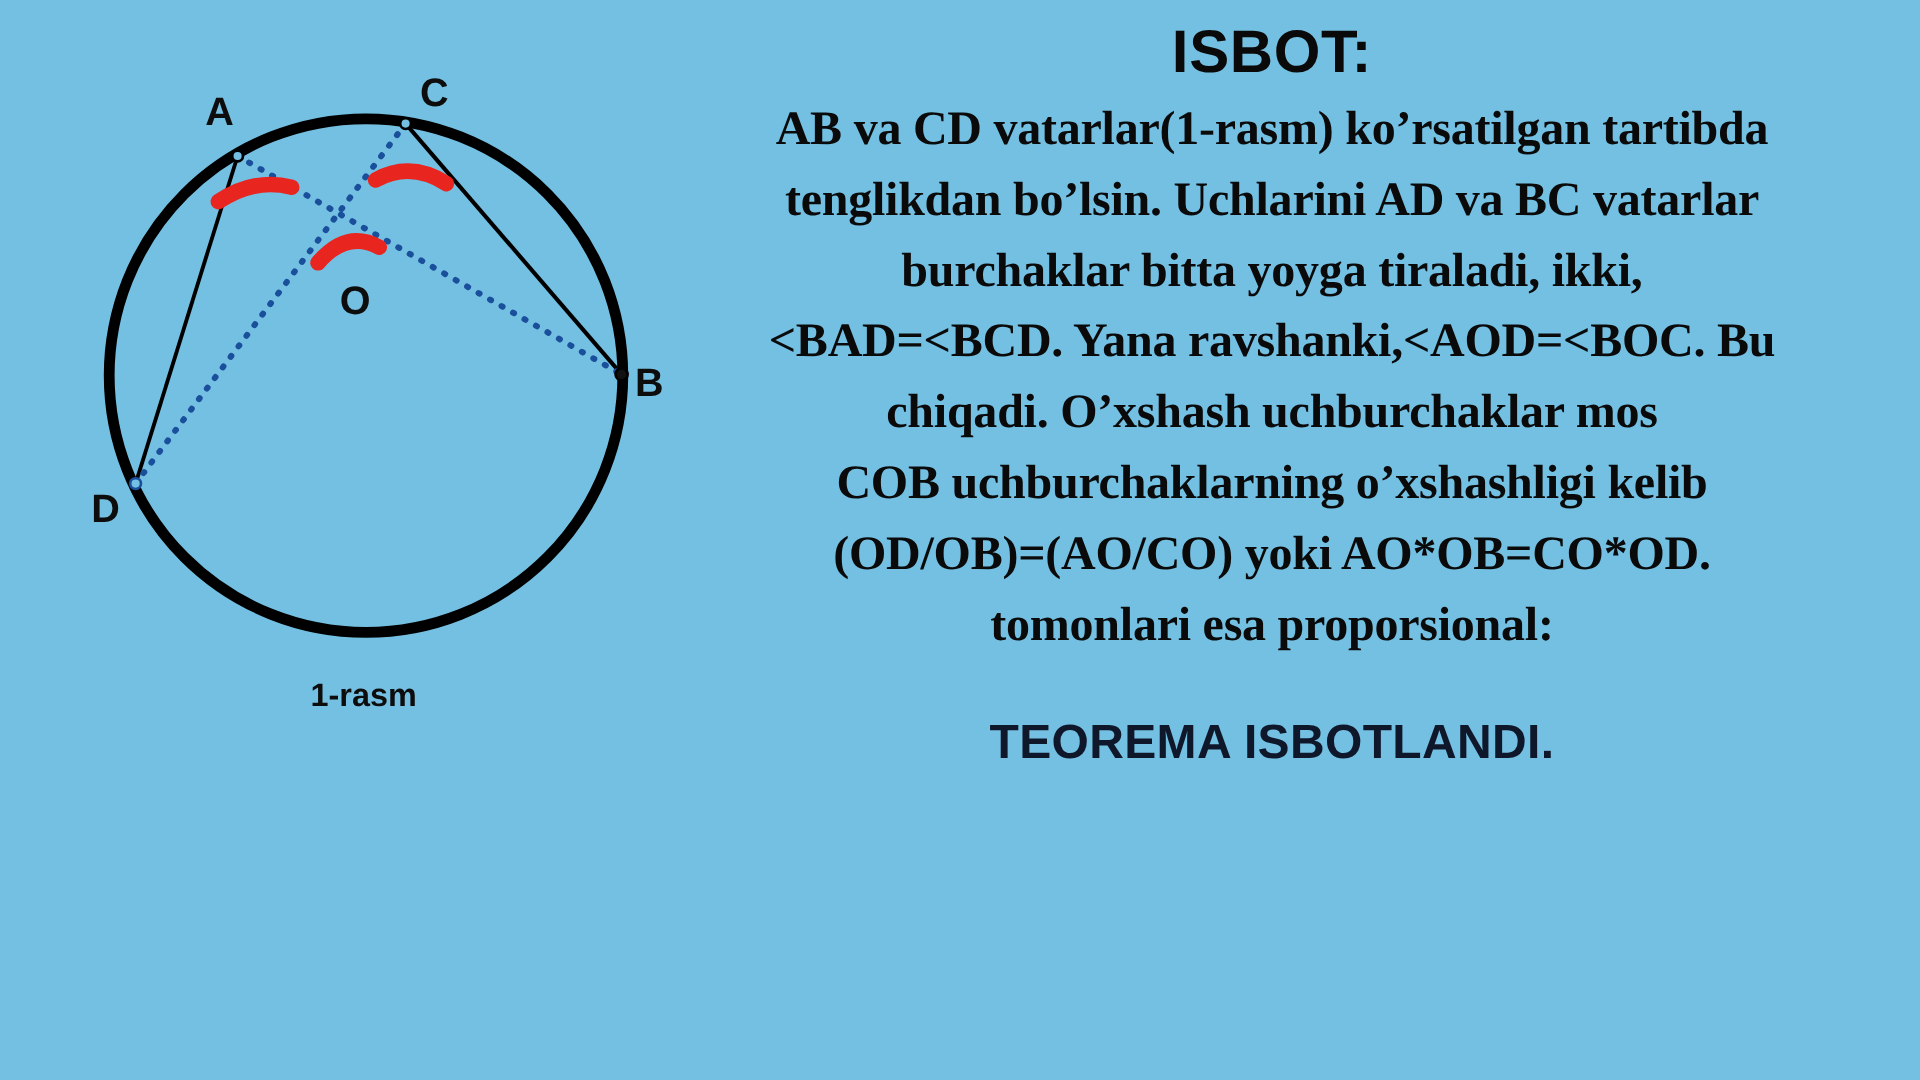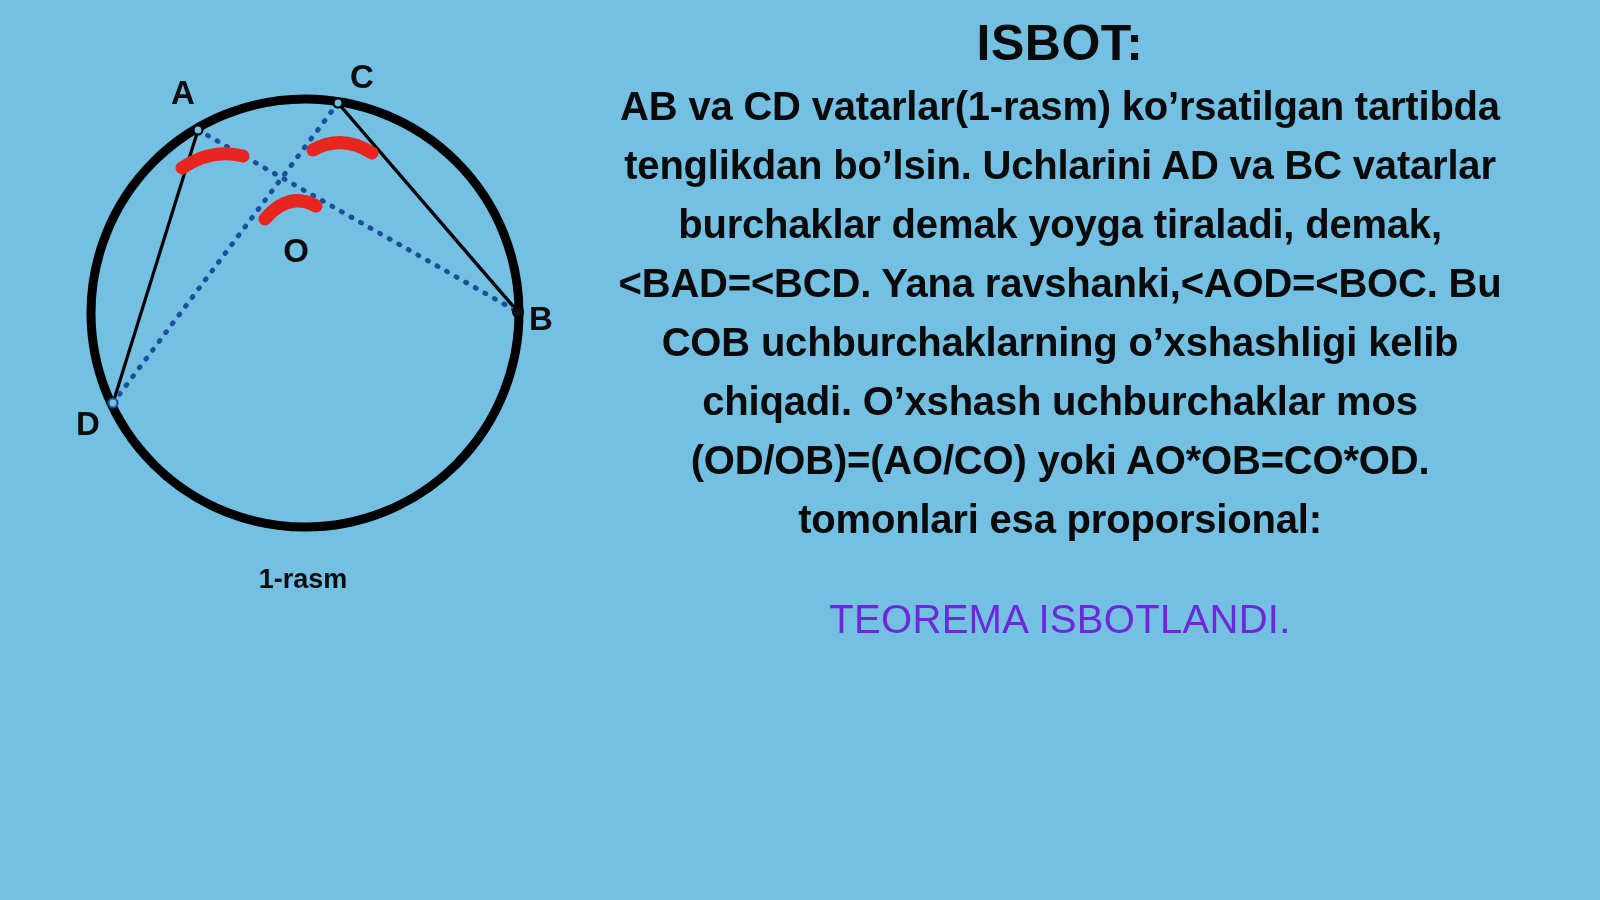--- a/index.html
+++ b/index.html
@@ -67,28 +67,29 @@
     text-align: center;
     margin-top: 4px;
   }
   .proof-line {
     font-size: 40px;
     font-weight: bold;
     color: #0a0a0a;
     line-height: 59px;
     white-space: nowrap;
     letter-spacing: -0.2px;
+    font-family: Liberation Serif, serif;
   }
   #proof-spacer {
     height: 48px;
   }
   #proof-conclusion {
     font-size: 40px;
-    font-weight: normal;
-    color: #6d28d9;
+    font-weight: bold;
+    color: #0f172a;
     text-align: right;
     letter-spacing: 0.3px;
   }
 </style>
 </head>
 <body>
 
 <div id="figure-panel">
   <svg id="figure-svg" width="560" height="900" viewBox="0 0 560 900">
 
@@ -118,24 +119,24 @@
     <text class="fig-caption" x="303" y="588" text-anchor="middle">1-rasm</text>
   </svg>
 </div>
 
 <div id="text-panel">
   <div id="proof-title">ISBOT:</div>
 
   <div id="proof-body">
     <div class="proof-line">AB va CD vatarlar(1-rasm) ko’rsatilgan tartibda</div>
     <div class="proof-line">tenglikdan bo’lsin. Uchlarini AD va BC vatarlar</div>
-    <div class="proof-line">burchaklar demak yoyga tiraladi, demak,</div>
+    <div class="proof-line">burchaklar bitta yoyga tiraladi, ikki,</div>
     <div class="proof-line">&lt;BAD=&lt;BCD. Yana ravshanki,&lt;AOD=&lt;BOC. Bu</div>
+    <div class="proof-line">chiqadi. O’xshash uchburchaklar mos</div>
     <div class="proof-line">COB uchburchaklarning o’xshashligi kelib</div>
-    <div class="proof-line">chiqadi. O’xshash uchburchaklar mos</div>
     <div class="proof-line">(OD/OB)=(AO/CO) yoki AO*OB=CO*OD.</div>
     <div class="proof-line">tomonlari esa proporsional:</div>
   </div>
 
   <div id="proof-spacer"></div>
 
   <div id="proof-conclusion">TEOREMA ISBOTLANDI.</div>
 </div>
 
 </body></html>

